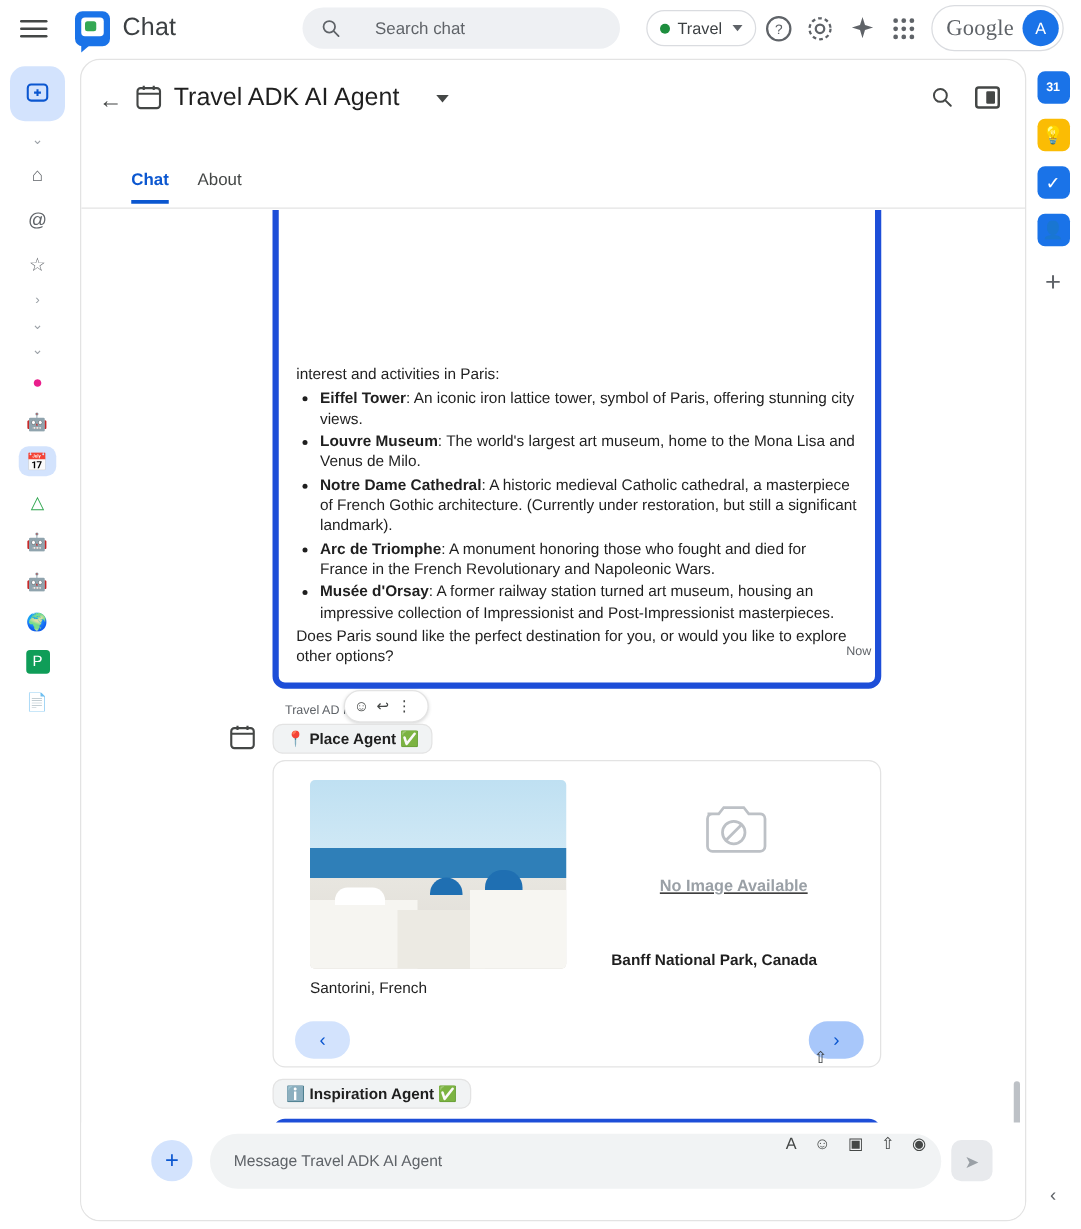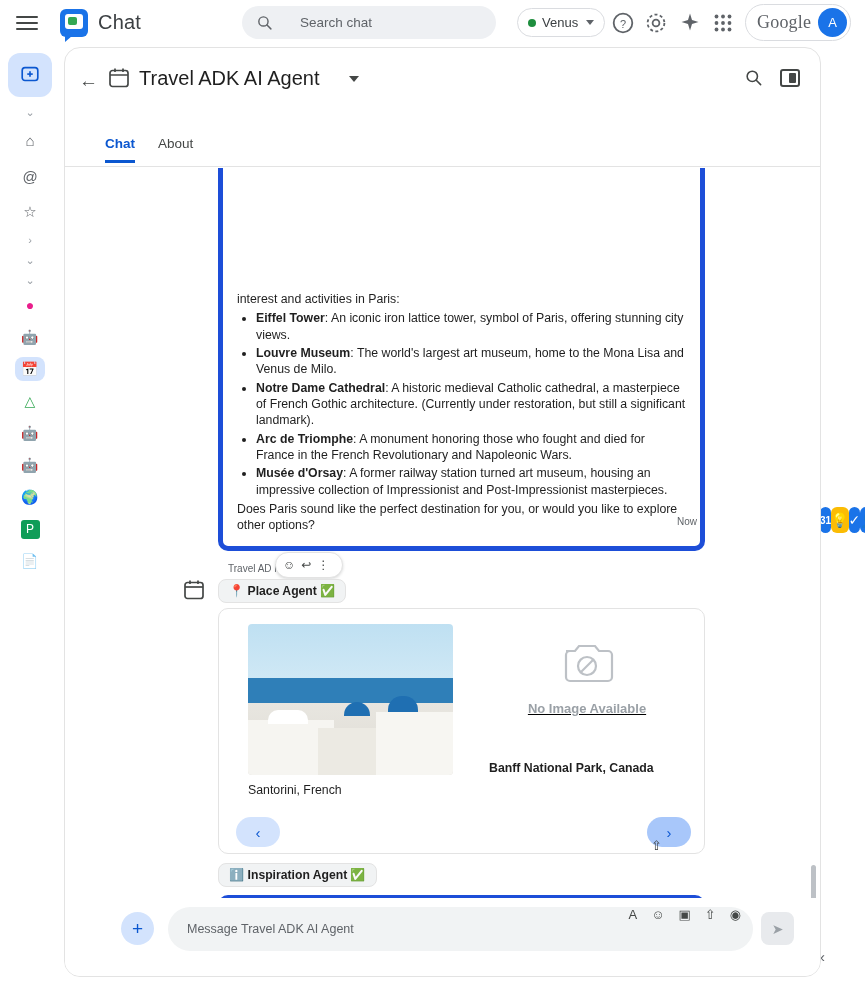--- a/index.html
+++ b/index.html
@@ -87,21 +87,21 @@
   .rail-top {
     width: 44px; height: 44px; margin-top: 8px; border-radius: 12px;
     background: #d3e3fd; display: flex; align-items: center; justify-content: center; cursor: pointer;
   }
   .rail-sep { color: #9aa0a6; font-size: 11px; line-height: 10px; margin-top: 10px; }
   .rail-icon { width: 26px; height: 26px; margin-top: 10px; display: flex; align-items: center; justify-content: center; cursor: pointer; font-size: 15px; color: #5f6368; }
   .rail-badge { width: 30px; height: 24px; border-radius: 8px; display: flex; align-items: center; justify-content: center; font-size: 14px; margin-top: 8px; cursor: pointer; }
   .rail-badge.active { background: #d3e3fd; }
 
   
-  .rrail { position: absolute; right: 0; top: 45px; width: 45px; height: 938px; background: #fff; display: flex; align-items: center; }
+  .rrail { position: absolute; right: 0; top: 45px; width: 45px; height: 938px; background: #fff; display: flex; flex-direction: column; align-items: center; }
   .rrail-item { width: 26px; height: 26px; border-radius: 6px; margin-top: 12px; display: flex; align-items: center; justify-content: center; font-size: 14px; color: #fff; cursor: pointer; }
   .rr-calendar { background: #1a73e8; }
   .rr-keep { background: #fbbc04; color: #3c4043; }
   .rr-tasks { background: #1a73e8; }
   .rr-contacts { background: #1a73e8; }
   .rr-plus { color: #5f6368; background: transparent; font-size: 22px; margin-top: 16px; }
   .rrail-bottom { position: absolute; bottom: 18px; color: #5f6368; font-size: 15px; cursor: pointer; }
 
   
   .panel {
@@ -234,21 +234,21 @@
   <div class="searchbox">
     <svg class="magnifier" width="17" height="17" viewBox="0 0 24 24">
       <circle cx="10.5" cy="10.5" r="6.5" fill="none" stroke="#5f6368" stroke-width="2"></circle>
       <line x1="15.5" y1="15.5" x2="21" y2="21" stroke="#5f6368" stroke-width="2" stroke-linecap="round"></line>
     </svg>
     <input type="text" placeholder="Search chat" style="">
   </div>
 
   <div class="status-pill">
     <span class="status-dot"></span>
-    <span>Venus</span>
+    <span>Travel</span>
     <span class="caret-down"></span>
   </div>
 
   <svg class="topicon ti-help" viewBox="0 0 24 24">
     <circle cx="12" cy="12" r="9.3" fill="none" stroke="#5f6368" stroke-width="1.8"></circle>
     <text x="12" y="16.5" font-size="11" text-anchor="middle" fill="#5f6368" font-family="Liberation Sans">?</text>
   </svg>
   <svg class="topicon ti-gear" viewBox="0 0 24 24">
     <circle cx="12" cy="12" r="3.4" fill="none" stroke="#5f6368" stroke-width="1.8"></circle>
     <circle cx="12" cy="12" r="8.4" fill="none" stroke="#5f6368" stroke-width="1.8" stroke-dasharray="3 2.4"></circle>

